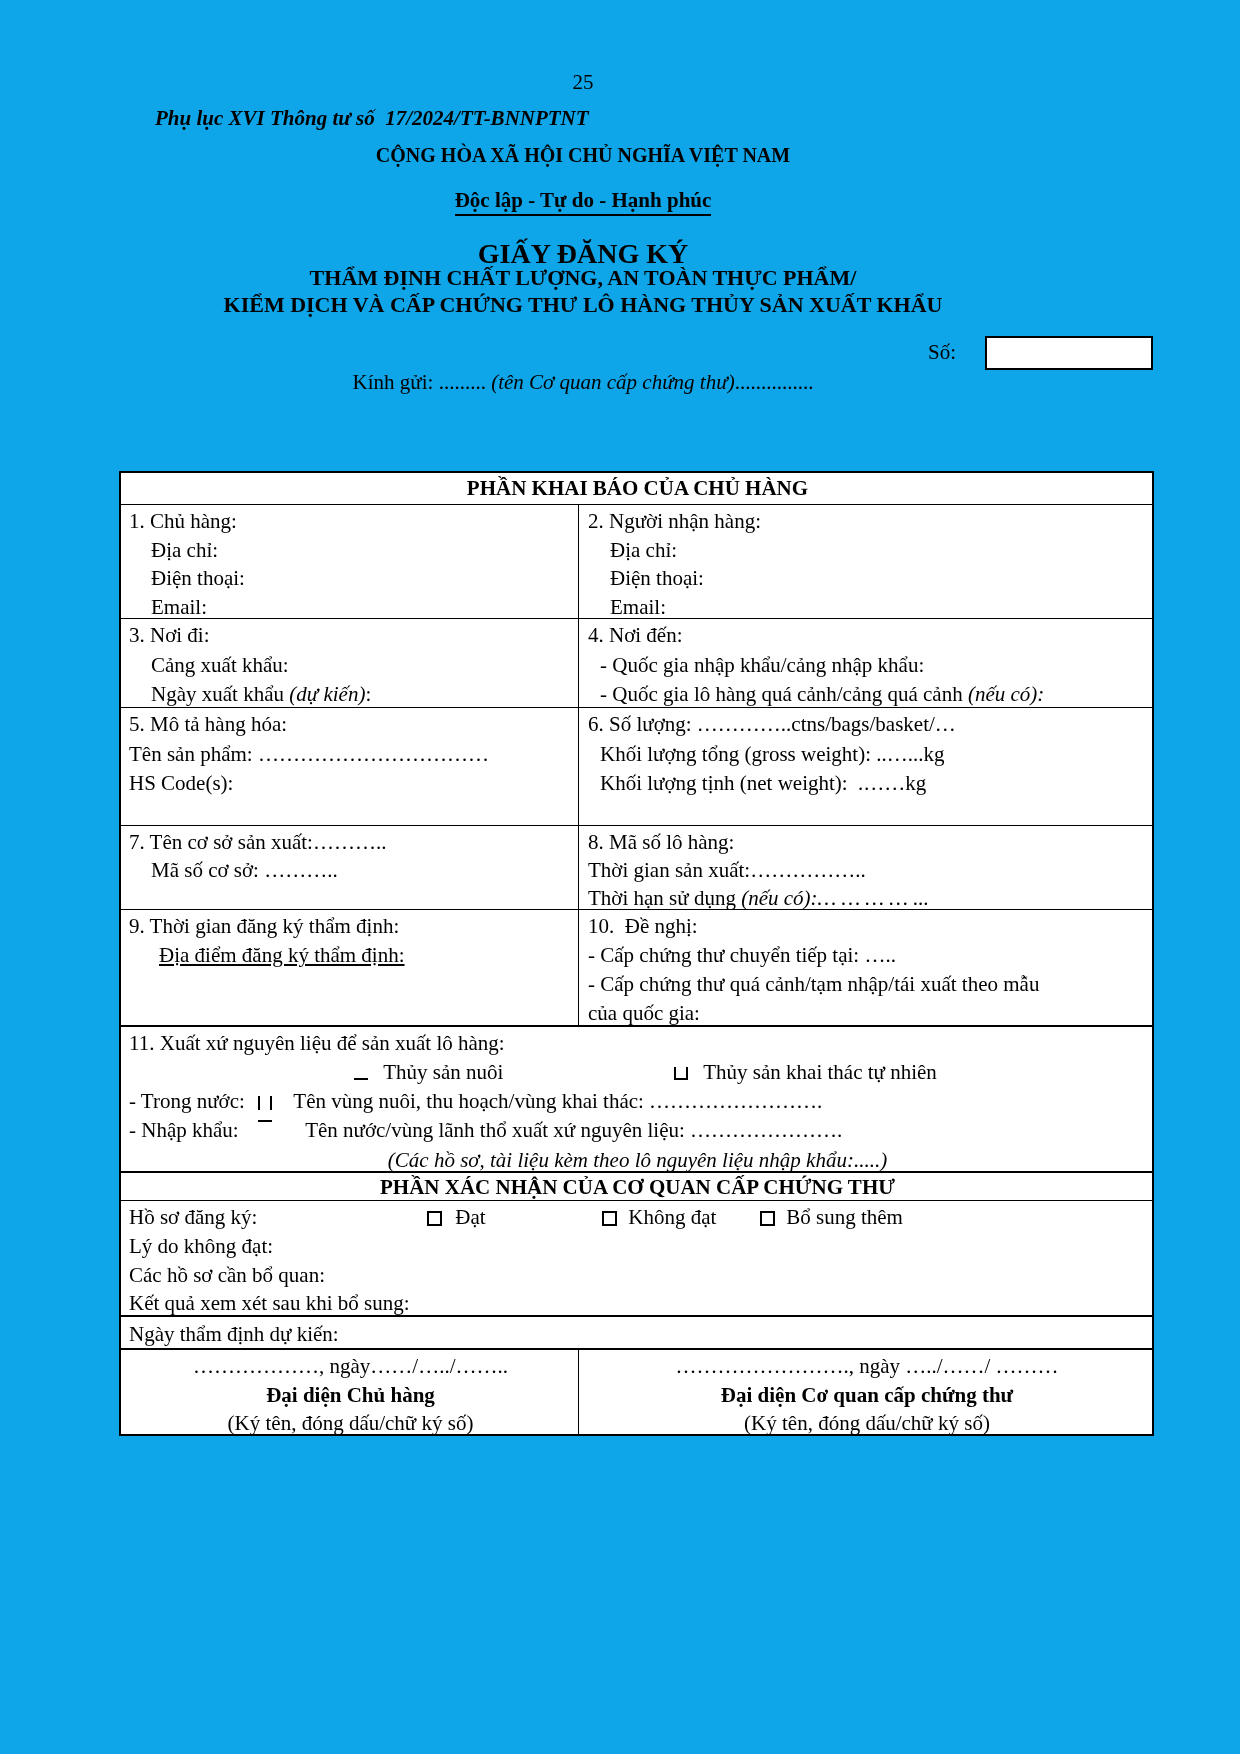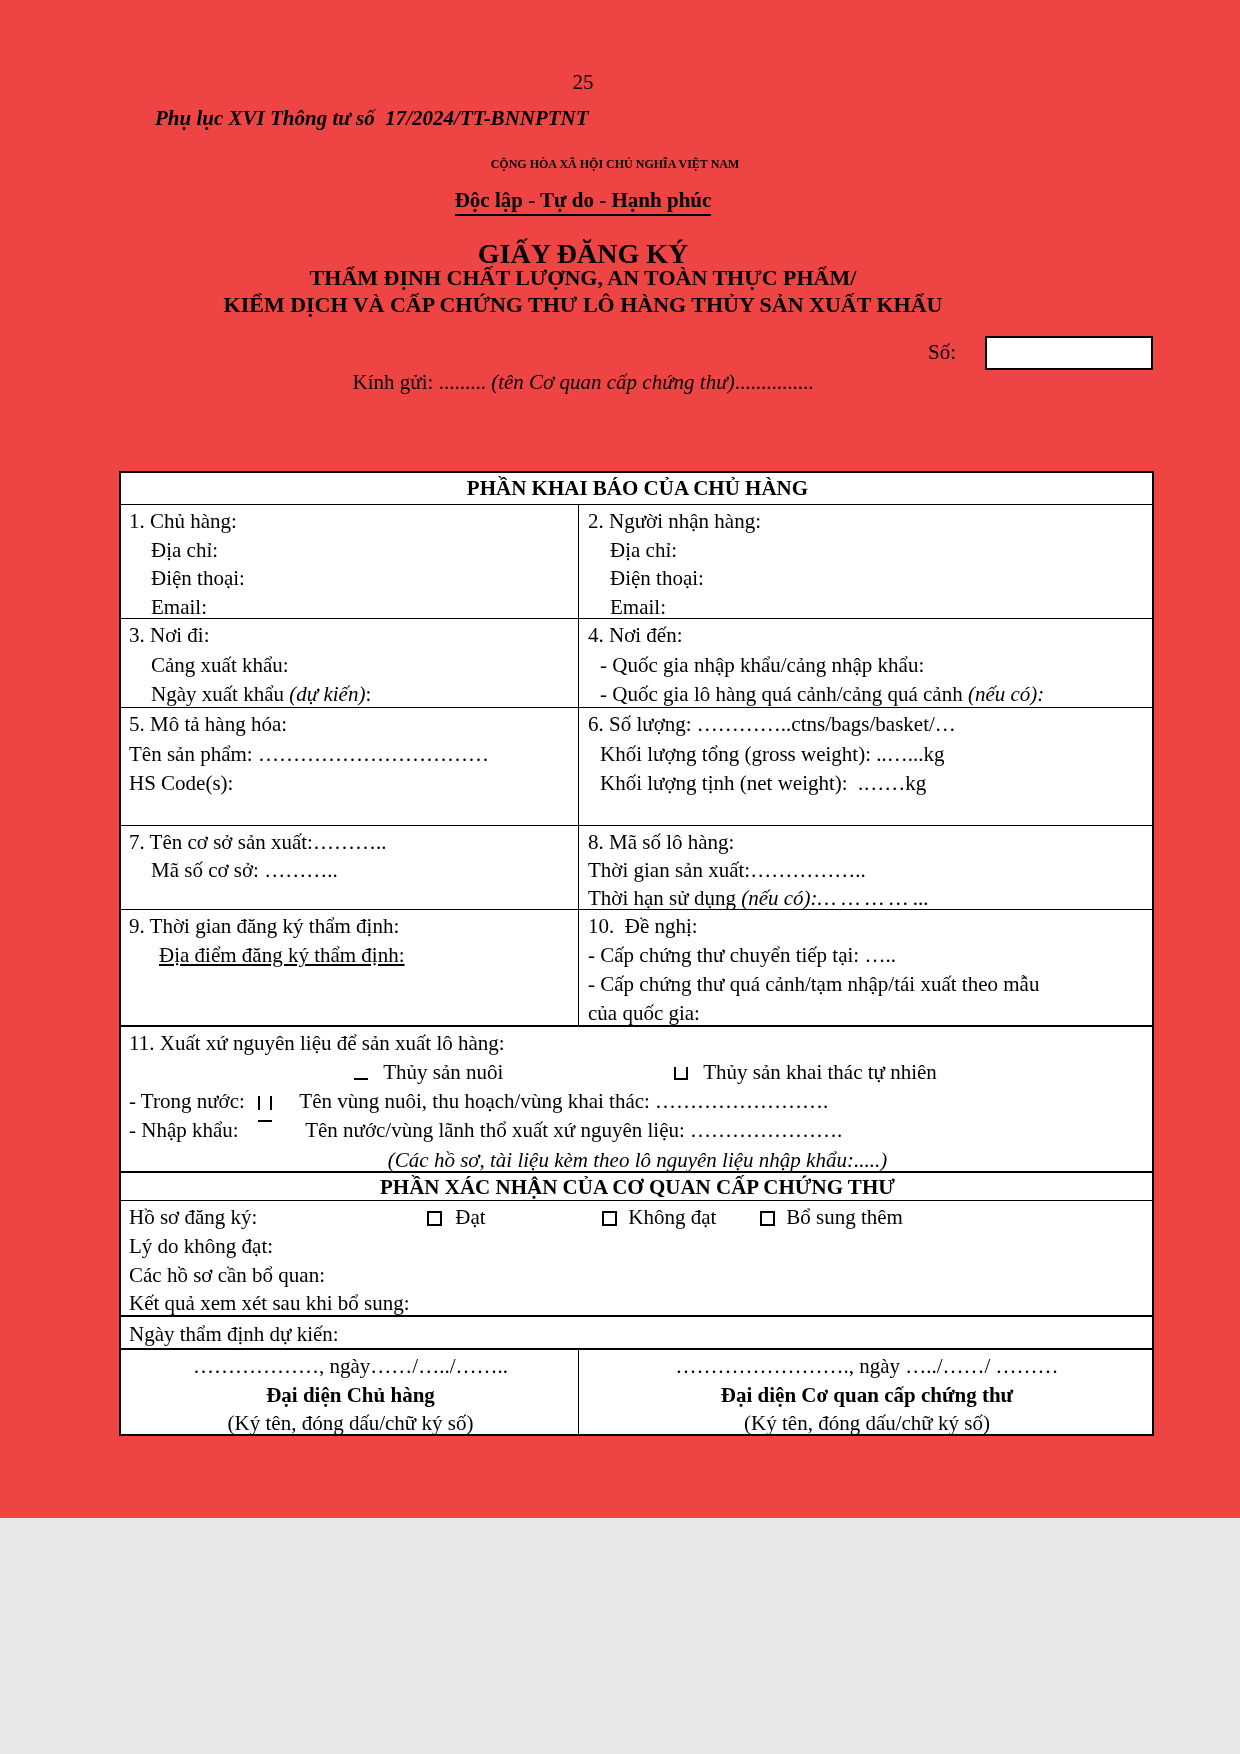--- a/index.html
+++ b/index.html
@@ -1,17 +1,17 @@
 <!DOCTYPE html>
 <html><head>
 <meta charset="utf-8">
 <style>
   html,body{margin:0;padding:0;background:#e8e8e8;}
   .page{
-    position:relative;width:1240px;height:1518px;margin:0 auto;background:#ef4444;
+    position:relative;width:1240px;height:1754px;margin:0 auto;background:#0ea5e9;
     font-family:"Liberation Serif","DejaVu Serif",serif;color:#000;font-size:21px;
     overflow:hidden;
   }
   .abs{position:absolute;}
   .ctr{left:0;width:1166px;text-align:center;}
   .b{font-weight:bold;}
   .i{font-style:italic;}
   .bi{font-weight:bold;font-style:italic;}
   .u-line{border-bottom:2px solid #000;padding-bottom:2px;}
 
@@ -51,21 +51,21 @@
 </style>
 </head>
 <body>
 
 <div class="page">
 
   <div class="abs ctr" style="top:70px;font-size:21px;">25</div>
 
   <div class="abs bi" style="left:155px;top:106px;font-size:21px;">Phụ lục XVI Thông tư số &nbsp;17/2024/TT-BNNPTNT</div>
 
-  <div class="abs ctr b" style="top:157px;font-size:12px;margin-left:32px;">CỘNG HÒA XÃ HỘI CHỦ NGHĨA VIỆT NAM</div>
+  <div class="abs ctr b" style="top:144px;font-size:20px;">CỘNG HÒA XÃ HỘI CHỦ NGHĨA VIỆT NAM</div>
   <div class="abs ctr" style="top:188px;">
     <span class="b u-line">Độc lập - Tự do - Hạnh phúc</span>
   </div>
 
   <div class="abs ctr b" style="top:238px;font-size:28px;">GIẤY ĐĂNG KÝ</div>
   <div class="abs ctr b" style="top:265px;font-size:22px;">THẨM ĐỊNH CHẤT LƯỢNG, AN TOÀN THỰC PHẨM/</div>
   <div class="abs ctr b" style="top:292px;font-size:22px;">KIỂM DỊCH VÀ CẤP CHỨNG THƯ LÔ HÀNG THỦY SẢN XUẤT KHẨU</div>
 
   <span class="so-label">Số:</span>
   <div class="so-box"></div>
@@ -155,21 +155,21 @@
             <span style="margin-left:10px;">Thủy sản nuôi</span>
           </span>
           <span class="abs" style="left:545px;">
             <span class="cb cb-u"></span>
             <span style="margin-left:10px;">Thủy sản khai thác tự nhiên</span>
           </span>
         </div>
         <div>
           <span>- Trong nước:</span>
           <span class="cb cb-lr" style="margin-left:8px;"></span>
-          <span style="margin-left:22px;">Tên vùng nuôi, thu hoạch/vùng khai thác: …………………….</span>
+          <span style="margin-left:16px;">Tên vùng nuôi, thu hoạch/vùng khai thác: …………………….</span>
         </div>
         <div>
           <span>- Nhập khẩu:</span>
           <span class="cb cb-t" style="margin-left:14px;"></span>
           <span style="margin-left:28px;">Tên nước/vùng lãnh thổ xuất xứ nguyên liệu: ………………….</span>
         </div>
         <div class="i" style="text-align:center;">(Các hồ sơ, tài liệu kèm theo lô nguyên liệu nhập khẩu:.....)</div>
       </div>
     </div>
 

